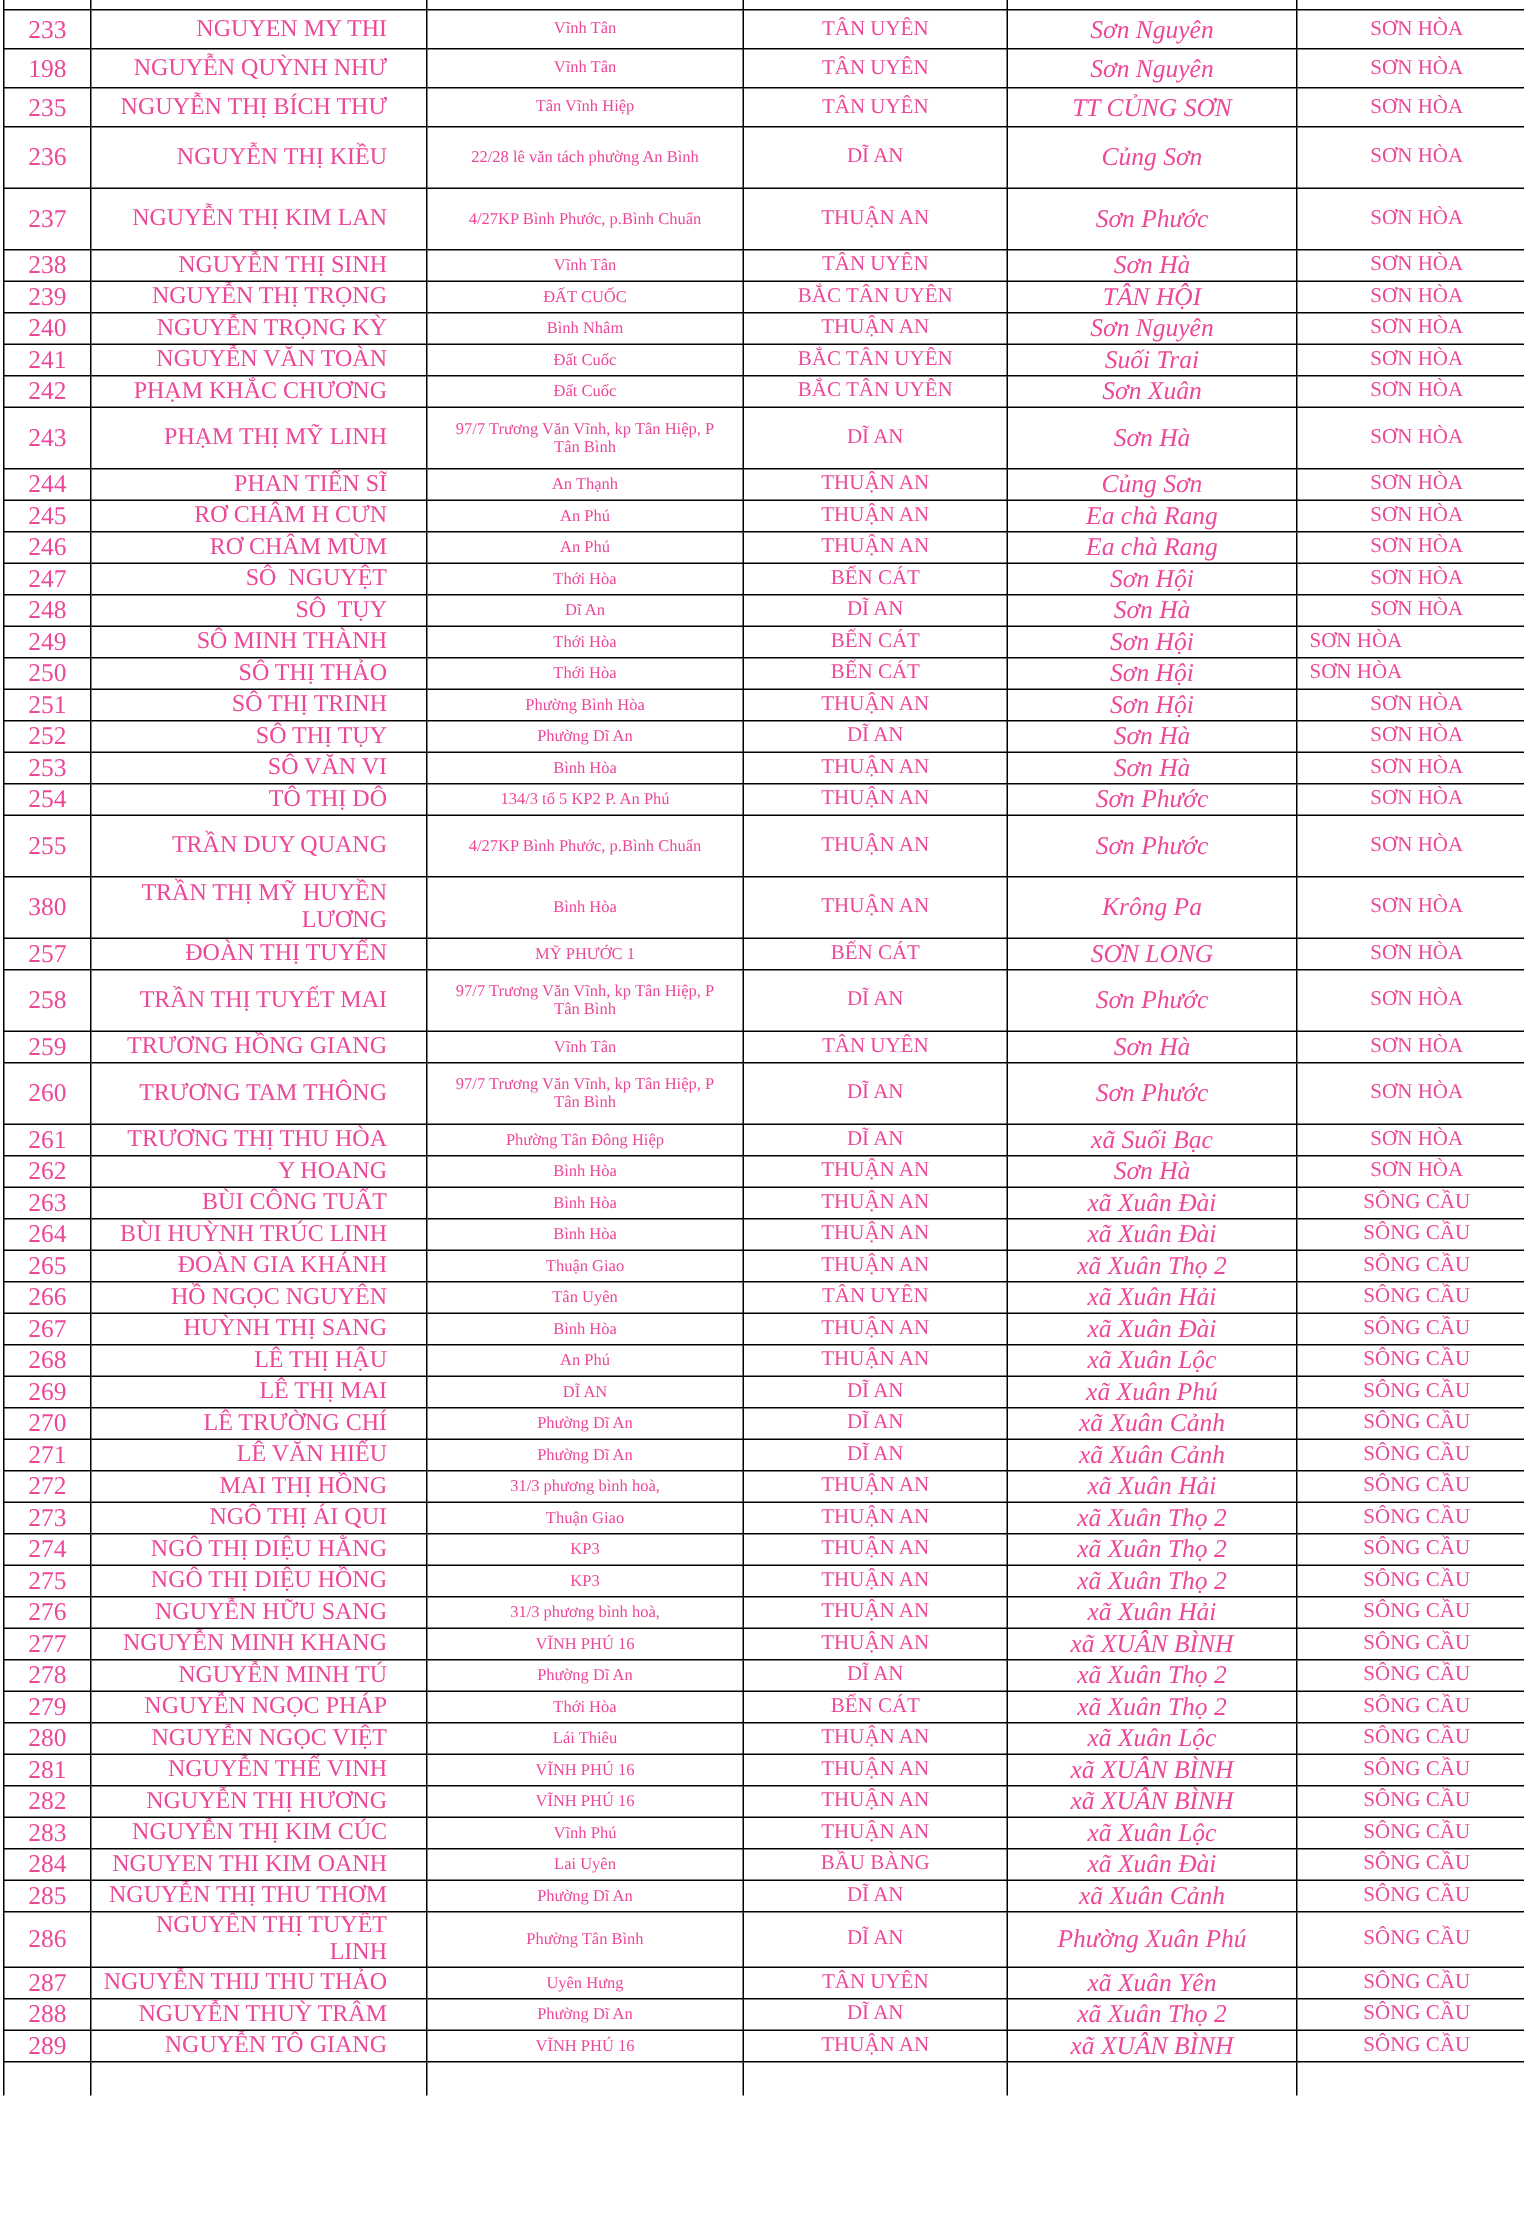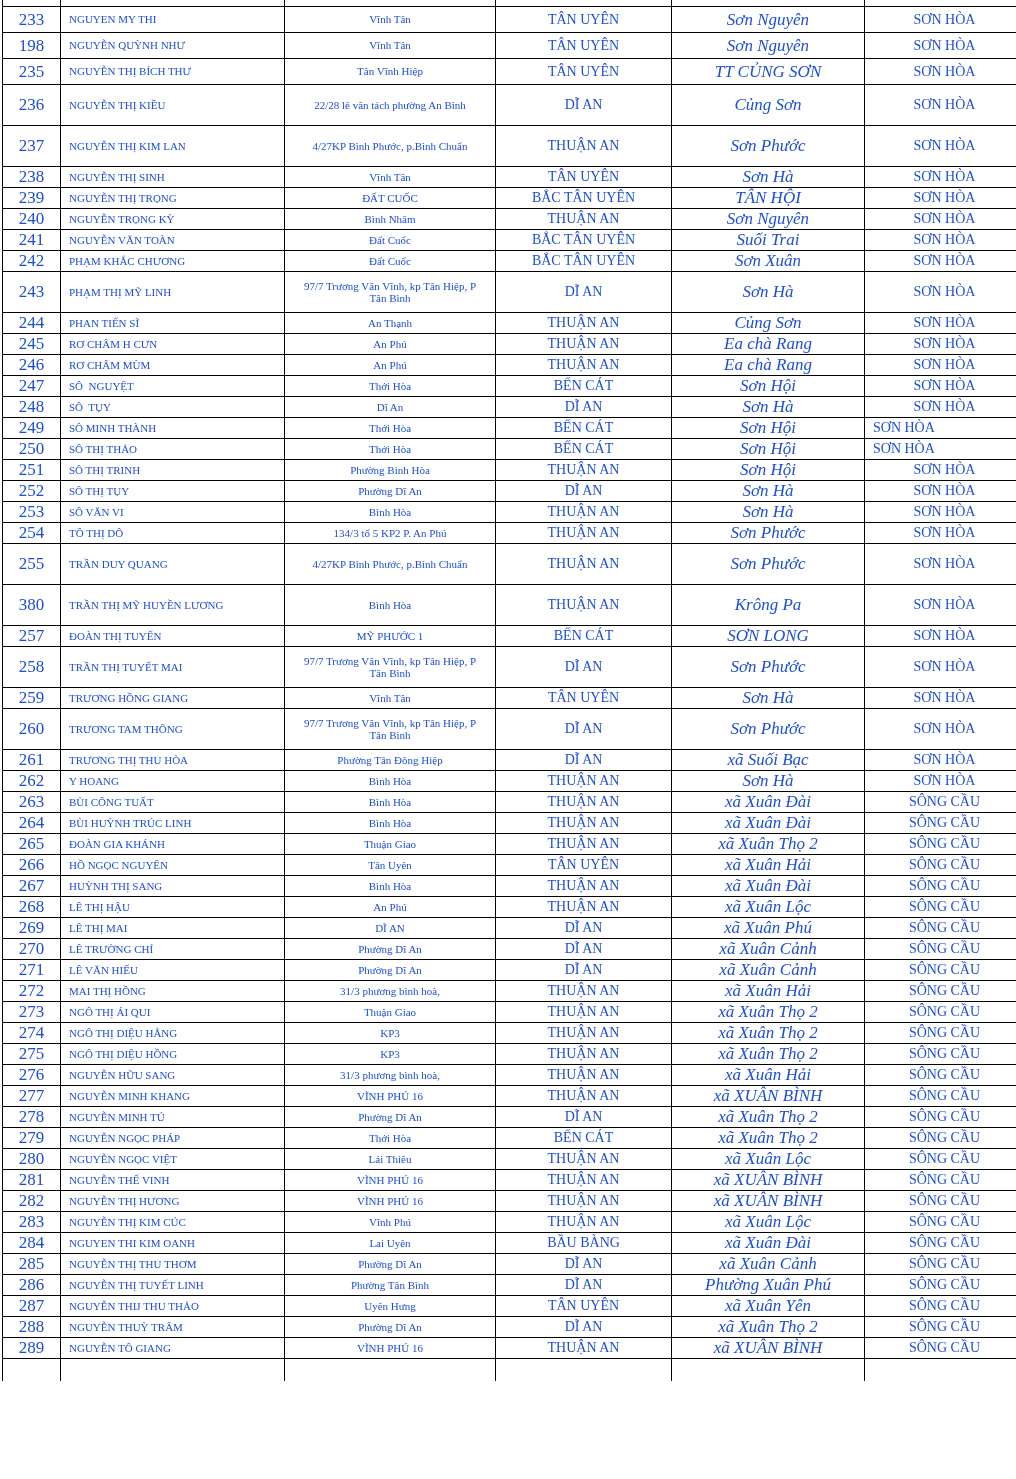--- a/index.html
+++ b/index.html
@@ -7,21 +7,21 @@
     padding: 0;
     background: #ffffff;
   }
   #page {
     position: relative;
     width: 1016px;
     height: 1479px;
     overflow: hidden;
     background: #ffffff;
     font-family: "Liberation Serif", "DejaVu Serif", serif;
-    color: #1d4ed8;
+    color: #ec4899;
   }
   table.roster {
     border-spacing: 0;
     table-layout: fixed;
     width: 1023px;           
     margin-left: 2px;
   }
   col.c-no    { width: 59px;  }
   col.c-name  { width: 224px; }
   col.c-ward  { width: 211px; }
@@ -51,22 +51,22 @@
   tr.r-spacer-bottom td {
     height: 22px;
     border-bottom: none;
   }
 
   td.no {
     text-align: center;
     font-size: 17px;
   }
   td.name {
-    text-align: left;
-    font-size: 11px;
+    text-align: right;
+    font-size: 16px;
     padding: 0 26px 0 8px;
     white-space: pre-wrap;
   }
   td.ward {
     text-align: center;
     font-size: 11px;
     padding: 0 10px;
   }
   td.dist {
     text-align: center;

